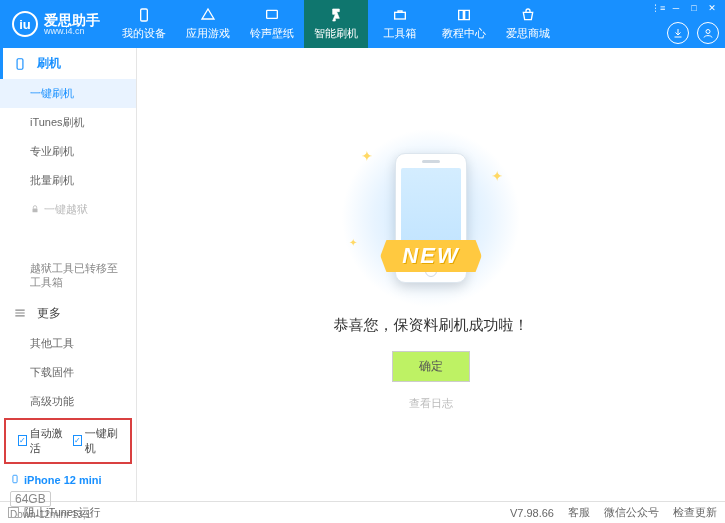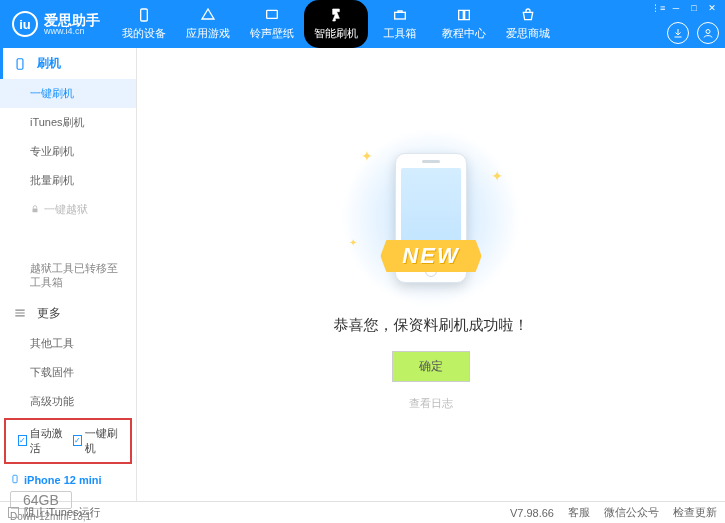--- a/index.html
+++ b/index.html
@@ -7,21 +7,21 @@
     
     .header { background: #1890ff; height: 48px; display: flex; align-items: center; padding: 0 6px; position: relative; }
     .logo-area { display: flex; align-items: center; padding: 0 6px; }
     .logo-icon { width: 26px; height: 26px; border: 2px solid #fff; border-radius: 50%; display: flex; align-items: center; justify-content: center; color: #fff; font-weight: bold; font-size: 13px; }
     .logo-text { color: #fff; margin-left: 6px; }
     .logo-title { font-size: 14px; font-weight: bold; line-height: 1; }
     .logo-url { font-size: 9px; opacity: 0.85; line-height: 1; }
     
     .nav { display: flex; height: 100%; margin-left: 6px; }
     .nav-item { width: 64px; display: flex; flex-direction: column; align-items: center; justify-content: center; color: #fff; font-size: 11px; cursor: pointer; gap: 3px; }
-    .nav-item.active { background: #000000; border-radius: 15px; }
+    .nav-item.active { background: #0f766e; }
     .nav-icon { width: 16px; height: 16px; display: flex; align-items: center; justify-content: center; }
     .nav-icon svg { width: 16px; height: 16px; fill: #fff; stroke: #fff; }
     
     .titlebar-controls { position: absolute; right: 6px; top: 3px; display: flex; gap: 4px; }
     .titlebar-btn { width: 14px; height: 10px; display: flex; align-items: center; justify-content: center; cursor: pointer; color: #fff; font-size: 9px; }
     
     .header-right { position: absolute; right: 6px; bottom: 4px; display: flex; gap: 8px; }
     .circle-btn { width: 22px; height: 22px; border: 1.5px solid #fff; border-radius: 50%; display: flex; align-items: center; justify-content: center; cursor: pointer; }
     .circle-btn svg { width: 12px; height: 12px; fill: none; stroke: #fff; stroke-width: 2; }
     
@@ -43,21 +43,21 @@
     .side-sub.locked .lock-icon svg { width: 10px; height: 10px; fill: #bbb; }
     .side-note { font-size: 11px; color: #888; padding: 4px 14px 8px 30px; line-height: 1.3; margin-top: 33px; }
     
     .checkbox-row { display: flex; gap: 10px; padding: 6px 12px; border: 2px solid #d94040; margin: 2px 4px; }
     .cb { display: flex; align-items: center; gap: 3px; font-size: 11px; color: #444; cursor: pointer; }
     .cb-box { width: 11px; height: 11px; border: 1px solid #1890ff; display: flex; align-items: center; justify-content: center; color: #1890ff; font-size: 8px; line-height: 1; }
     
     .device-block { padding: 6px 10px; font-size: 11px; }
     .device-name { color: #1890ff; font-weight: bold; display: flex; align-items: center; gap: 4px; }
     .device-name .dev-icon svg { width: 10px; height: 14px; fill: none; stroke: #1890ff; stroke-width: 2; }
-    .device-badge { display: inline-block; border: 1px solid #ccc; border-radius: 2px; padding: 0 12px; font-size: 14px; color: #888; margin-top: 3px; text-align: center; }
+    .device-badge { display: inline-block; border: 1px solid #ccc; border-radius: 2px; padding: 0 4px; font-size: 12px; color: #888; margin-top: 3px; text-align: center; }
     .device-meta { font-size: 10px; color: #888; margin-top: 2px; }
     
     .main { flex: 1; display: flex; flex-direction: column; align-items: center; justify-content: center; position: relative; }
     
     .illustration { width: 180px; height: 160px; position: relative; display: flex; align-items: center; justify-content: center; }
     .radial-bg { position: absolute; width: 180px; height: 180px; background: radial-gradient(circle, #c9e7ff 0%, #e8f4ff 45%, #fff 70%); border-radius: 50%; }
     .phone { position: relative; width: 72px; height: 130px; background: #fff; border-radius: 10px; box-shadow: 0 4px 12px rgba(0,0,0,0.15); border: 1px solid #dde6ee; }
     .phone::before { content: ""; position: absolute; top: 6px; left: 50%; transform: translateX(-50%); width: 18px; height: 3px; background: #d0d8e0; border-radius: 2px; }
     .phone::after { content: ""; position: absolute; bottom: 5px; left: 50%; transform: translateX(-50%); width: 10px; height: 10px; border: 1px solid #d0d8e0; border-radius: 50%; }
     .phone-screen { position: absolute; top: 14px; left: 5px; right: 5px; bottom: 20px; background: linear-gradient(#d4edff, #bfe3ff); border-radius: 2px; }

